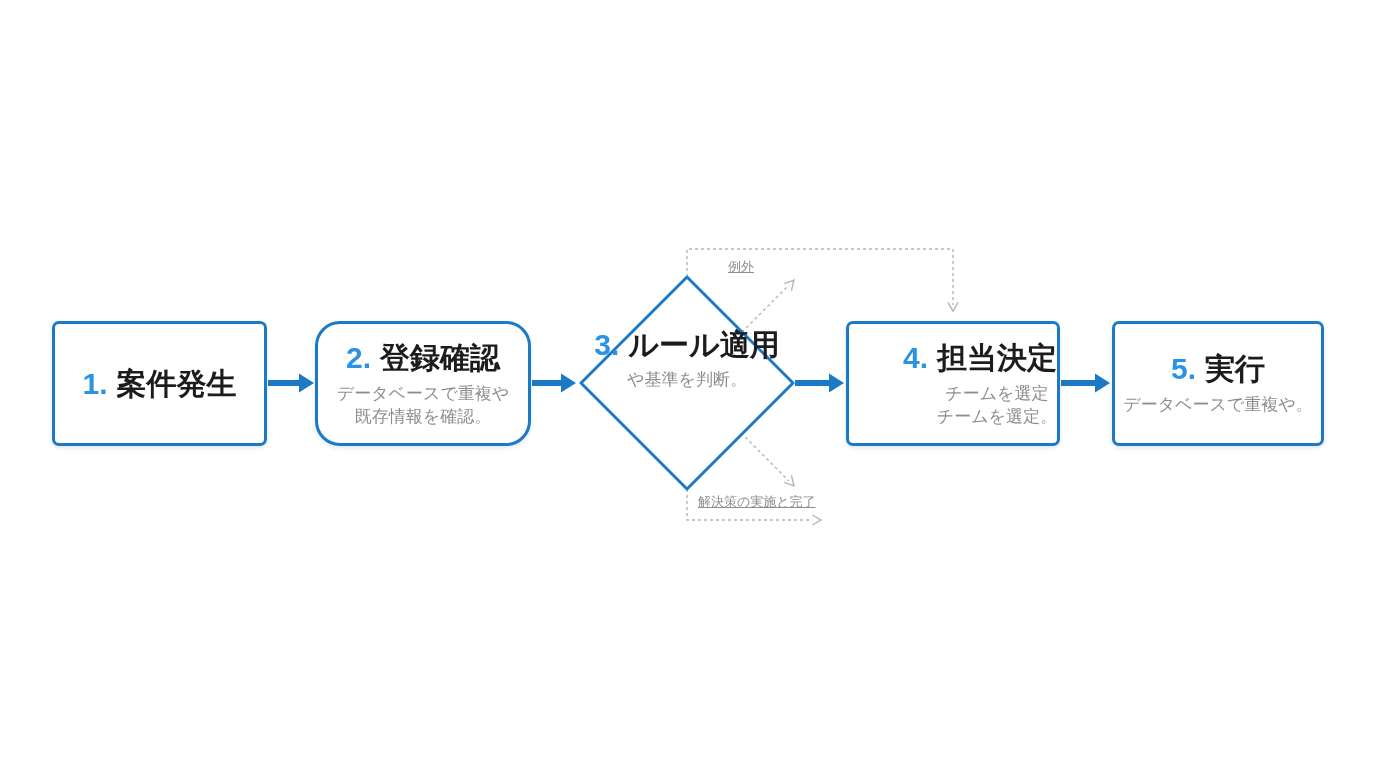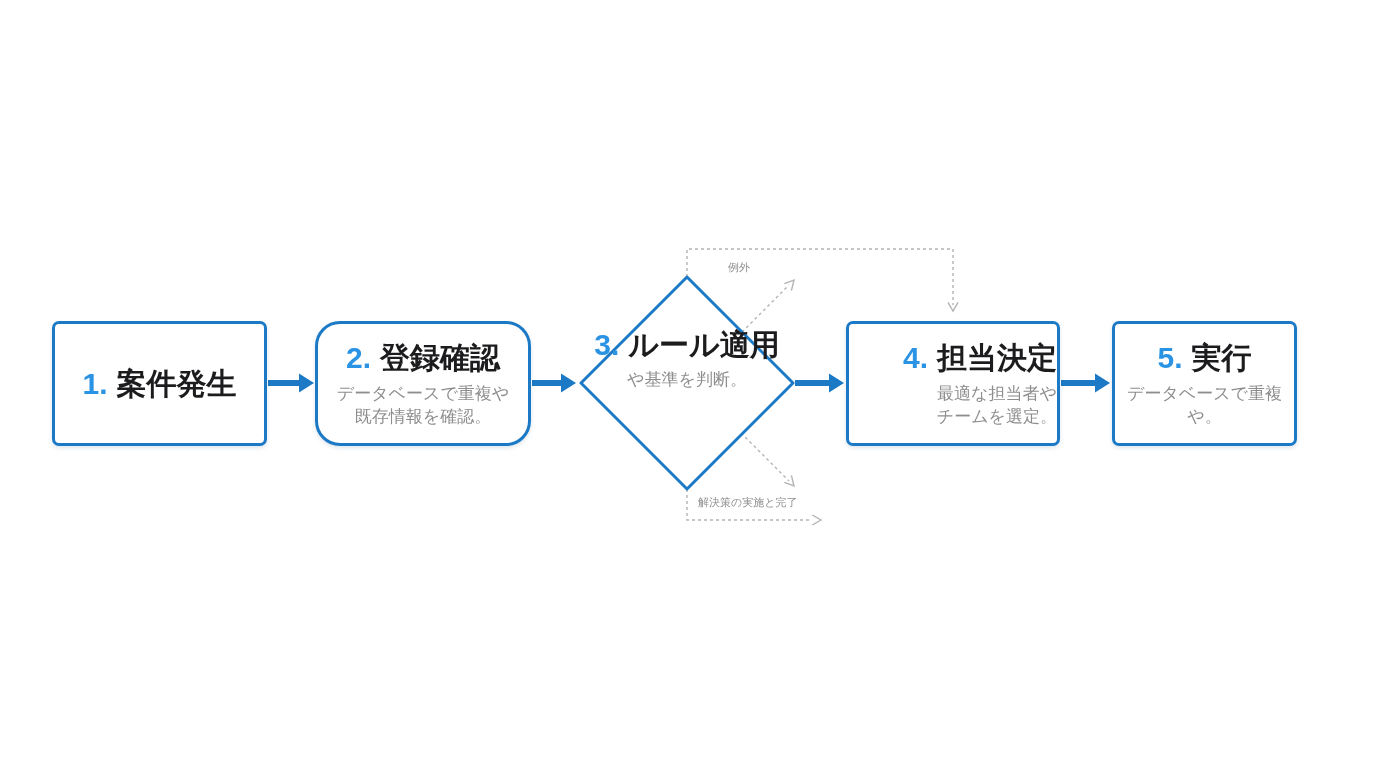--- a/index.html
+++ b/index.html
@@ -52,24 +52,25 @@
   .diamond-label {
     position: absolute;
     left: 567px;
     top: 328px;
     width: 240px;
     text-align: center;
   }
   .diamond-label .title-row { line-height: 34px; }
   .branch-label {
     position: absolute;
-    font-size: 11px;
+    font-size: 13px;
     line-height: 20px;
     color: #8e8e8e;
     white-space: nowrap;
+    text-decoration: underline;
   }
   .branch-label.exception   { left: 728px; top: 257px; }
   .branch-label.escalation  { left: 698px; top: 492px; }
 </style>
 </head>
 <body>
 
 <div class="canvas">
 
   <svg class="layer-svg" width="1376" height="768" viewBox="0 0 1376 768">
@@ -137,26 +138,26 @@
     <div class="desc">
       <span>や基準を判断。</span>
     </div>
   </div>
 
   <div class="node-box" style="left:846px; top:321px; width:214px; height:125px;align-items:flex-end;">
     <div class="title-row">
       <span class="step-num">4.</span><span>担当決定</span>
     </div>
     <div class="desc">
-      <span>最適な担当者や</span>
+      <span>チームを選定</span>
       <span>チームを選定。</span>
     </div>
   </div>
 
-  <div class="node-box" style="left:1112px; top:321px; width:185px; height:125px;">
+  <div class="node-box" style="left:1112px; top:321px; width:212px; height:125px;">
     <div class="title-row">
       <span class="step-num">5.</span><span>実行</span>
     </div>
     <div class="desc">
       <span>データベースで重複や。</span>
     </div>
   </div>
 
   <div class="branch-label exception">例外</div>
   <div class="branch-label escalation">解決策の実施と完了</div>

